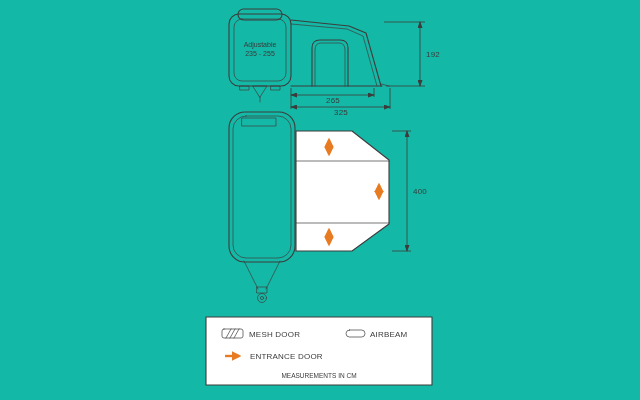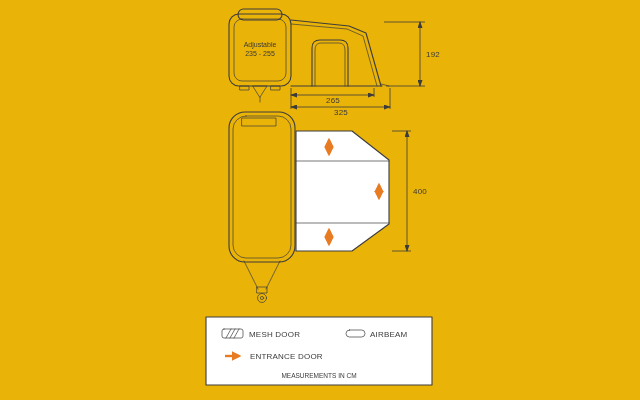--- a/index.html
+++ b/index.html
@@ -1,21 +1,21 @@
 <!DOCTYPE html>
 <html style="--line: #3c3c3c; --accent: #e87b22;"><head>
 <meta charset="utf-8">
 <style>
   :root{
     --line:#3c3c3c;
     --accent:#e87b22;
   }
   html,body{margin:0;padding:0;background:#ffffff;}
   .page{
-    width:640px;height:400px;position:relative;background:#eab308;
+    width:640px;height:400px;position:relative;background:#14b8a6;
     font-family:"Liberation Sans", sans-serif;overflow:hidden;
   }
   svg{display:block;}
   .ln{fill:none;stroke:var(--line,#3c3c3c);stroke-width:1.1;stroke-linejoin:round;stroke-linecap:round;}
   .thin{stroke-width:0.7;}
   .dim{fill:none;stroke:var(--line,#3c3c3c);stroke-width:0.8;}
   .txt{fill:#3a3a3a;font-family:"Liberation Sans", sans-serif;}
   .t65{font-size:6.5px;}
   .t7{font-size:7px;}
   .t8{font-size:8px;letter-spacing:0.2px;}

